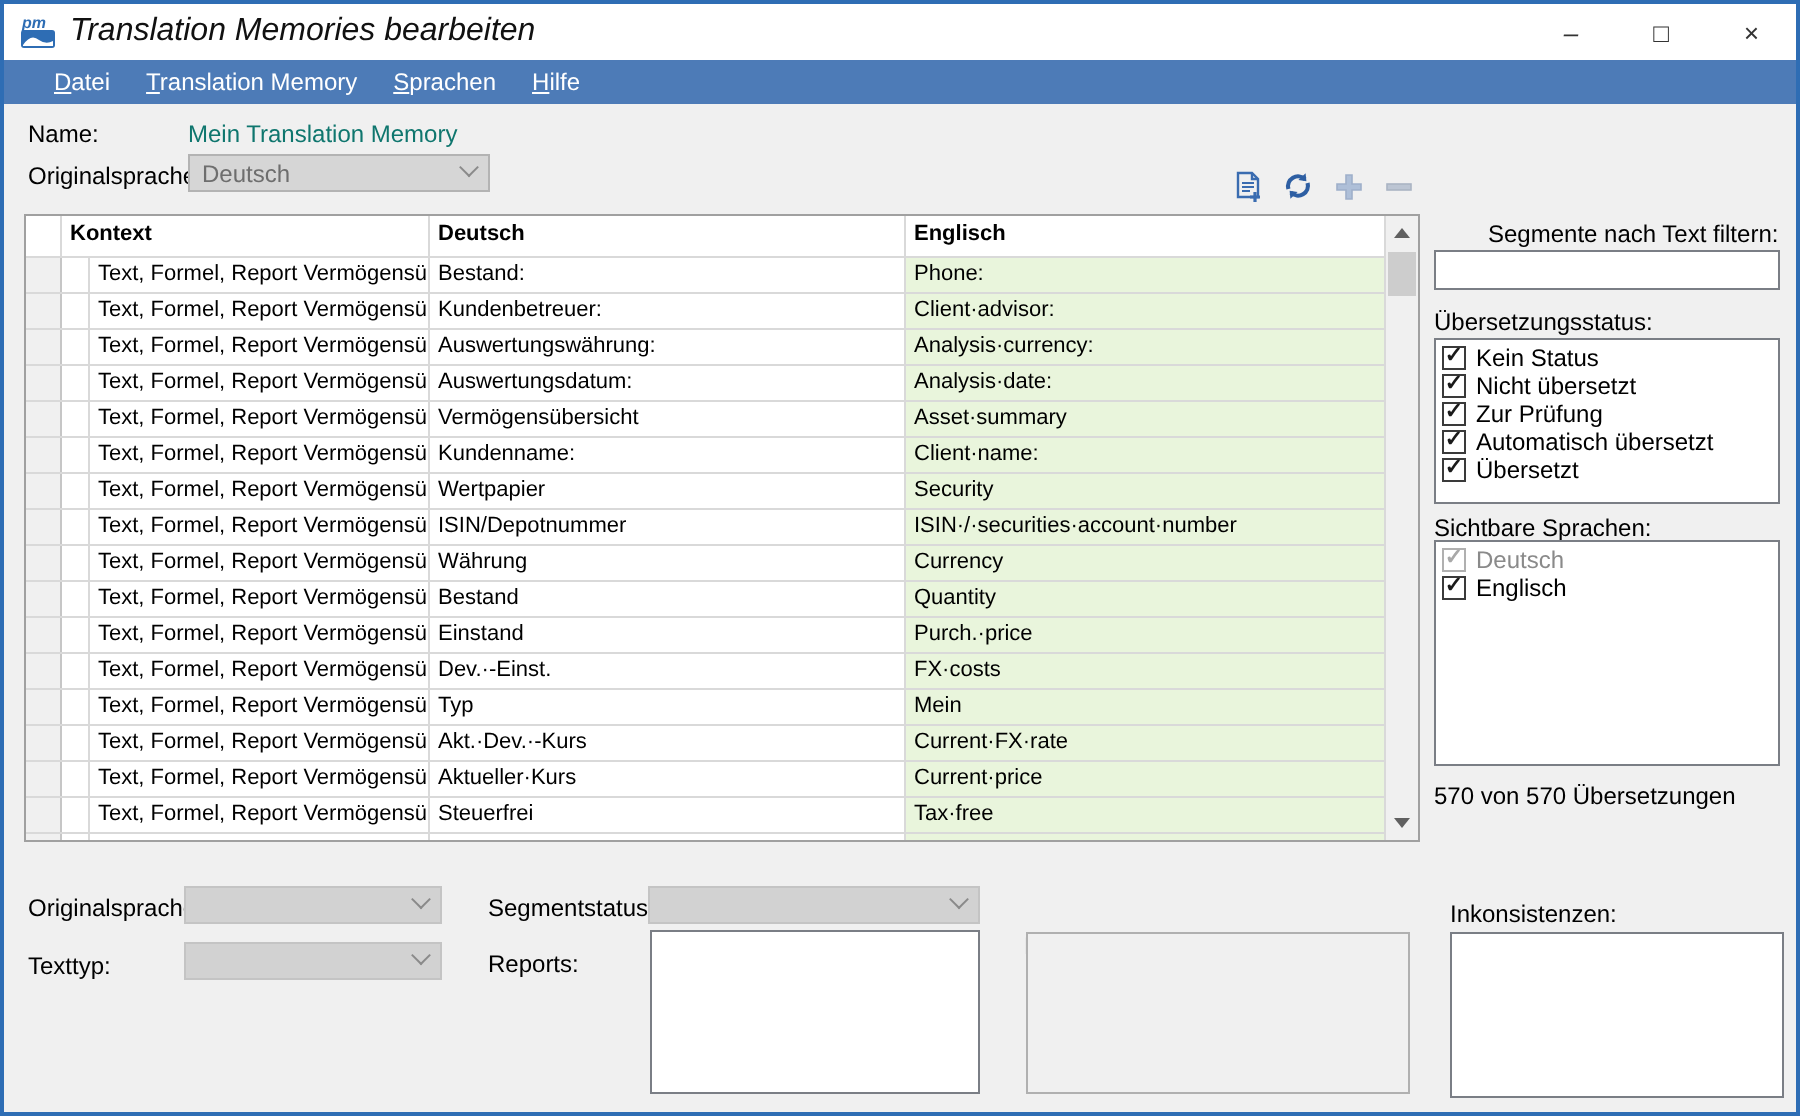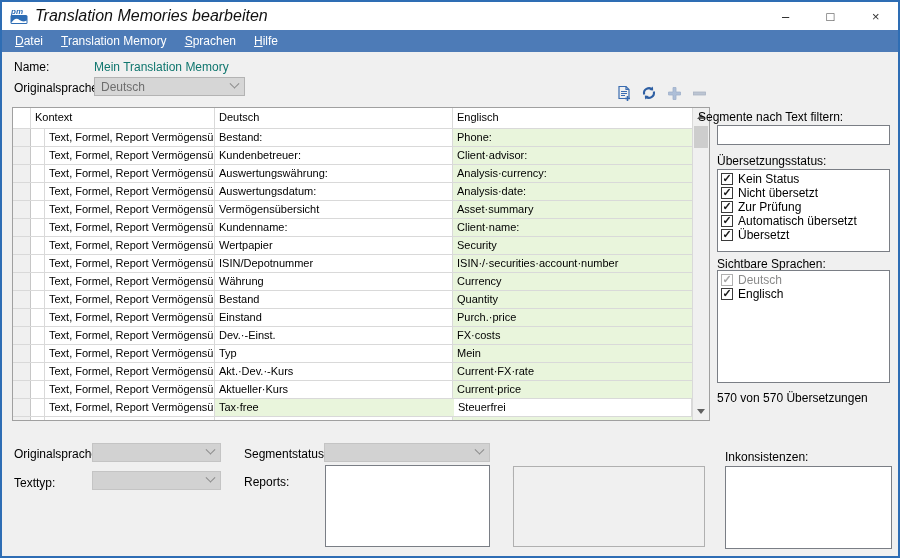--- a/index.html
+++ b/index.html
@@ -12,39 +12,39 @@
   
   .titlebar{ position:absolute; left:0; top:0; right:0; height:28px; background:#ffffff;
     display:flex; align-items:center;font-style:italic; }
   .app-icon{ margin-left:8px; width:18px; height:18px; display:inline-block; }
   .title-text{ margin-left:7px; font-size:16px; color:#111; }
   .win-controls{ margin-left:auto; display:flex; height:100%; }
   .win-btn{ width:45px; height:100%; display:flex; align-items:center; justify-content:center;
     color:#333; font-size:13px; }
   
   .menubar{ position:absolute; left:0; top:28px; right:0; height:22px; background:#4d7bb7;
-    display:flex; align-items:center; padding-left:4px; }
+    display:flex; align-items:center; padding-left:16px; }
   .menu-item{ color:#fff; padding:2px 9px; font-size:12px; }
   .menu-item::first-letter{ text-decoration:underline; }
   
   .lbl{ position:absolute; color:#000; font-size:12px; white-space:nowrap; }
   .val{ position:absolute; color:#0f766e; font-size:12px; white-space:nowrap; }
   .combo{ position:absolute; height:19px; background:#d6d6d6; border:1px solid #b3b3b3;
     color:#6e6e6e; font-size:12px; display:flex; align-items:center; padding:0 6px; }
   .combo .chev{ margin-left:auto; width:7px; height:7px; border-right:1.5px solid #8a8a8a;
     border-bottom:1.5px solid #8a8a8a; transform:rotate(45deg) translate(-2px,-2px); }
   .combo.flat{ border:1px solid #c4c4c4; background:#d2d2d2; }
   
   .toolbar{ position:absolute; left:612px; top:81px; width:96px; height:20px;
     display:flex; align-items:center; justify-content:space-between; }
   .tool-btn{ width:20px; height:20px; display:flex; align-items:center; justify-content:center; }
   
   .table-wrap{ position:absolute; left:10px; top:105px; width:698px; height:314px;
     background:#fff; border:1px solid #a0a0a0; overflow:hidden; }
-  .thead{ display:flex; height:21px; background:#fff; border-bottom:1px solid #d9d9d9; }
+  .thead{ display:flex; height:21px; background:#fff; border-bottom:1px solid #d9d9d9;font-weight:bold; }
   .thead .hc{ font-size:11px; color:#000; padding:3px 0 0 4px; border-right:1px solid #d9d9d9;
     overflow:hidden; white-space:nowrap; }
   .hc-rowhdr{ width:18px; }
   .hc-kontext{ width:184px; }
   .hc-deutsch{ width:238px; }
   .hc-englisch{ flex:1; border-right:none !important; }
   .tbody{ position:absolute; left:0; top:21px; right:17px; bottom:0; overflow:hidden; }
   .trow{ display:flex; height:18px; border-bottom:1px solid #d9d9d9; background:#fff; }
   .trow .cell{ font-size:11px; line-height:16px; padding-left:4px; overflow:hidden;
     white-space:nowrap; border-right:1px solid #d9d9d9; }
@@ -274,22 +274,22 @@
     <div class="c-indent"></div>
     <div class="cell c-kontext">Text, Formel, Report Vermögensü...</div>
     <div class="cell c-deutsch">Aktueller·Kurs</div>
     <div class="cell c-englisch">Current·price</div>
   </div>
 
   <div class="trow">
     <div class="c-rowhdr"></div>
     <div class="c-indent"></div>
     <div class="cell c-kontext">Text, Formel, Report Vermögensü...</div>
+    <div class="cell c-deutsch">Steuerfrei</div>
     <div class="cell c-englisch">Tax·free</div>
-    <div class="cell c-deutsch">Steuerfrei</div>
   </div>
 
   <div class="trow">
     <div class="c-rowhdr"></div>
     <div class="c-indent"></div>
     <div class="cell c-kontext">Text, Formel, Report Vermögensü...</div>
     <div class="cell c-deutsch">Anteil·[%]</div>
     <div class="cell c-englisch">Share·[%]</div>
   </div>
 </div>
@@ -297,21 +297,21 @@
       <div class="sb-btn sb-up">
           <span class="tri-up"></span>
         </div>
       <div class="sb-thumb"></div>
       <div class="sb-btn sb-down">
           <span class="tri-down"></span>
         </div>
     </div>
   </div>
 
-  <span class="lbl" style="left:696px; top:108px;">Segmente nach Text filtern:</span>
+  <span class="lbl" style="left:742px; top:108px;">Segmente nach Text filtern:</span>
   <input class="textbox" style="left: 715px; top: 123px; width: 173px; height: 20px;" value="">
   <span class="lbl" style="left:715px; top:152px;">Übersetzungsstatus:</span>
   <div class="listbox" style="left:715px; top:167px; width:173px; height:83px;" id="status-list">
   <div class="check-item">
     <span class="cb">
           <span class="mark">✓</span>
         </span>
     <span class="cb-label">Kein Status</span>
   </div>
 

